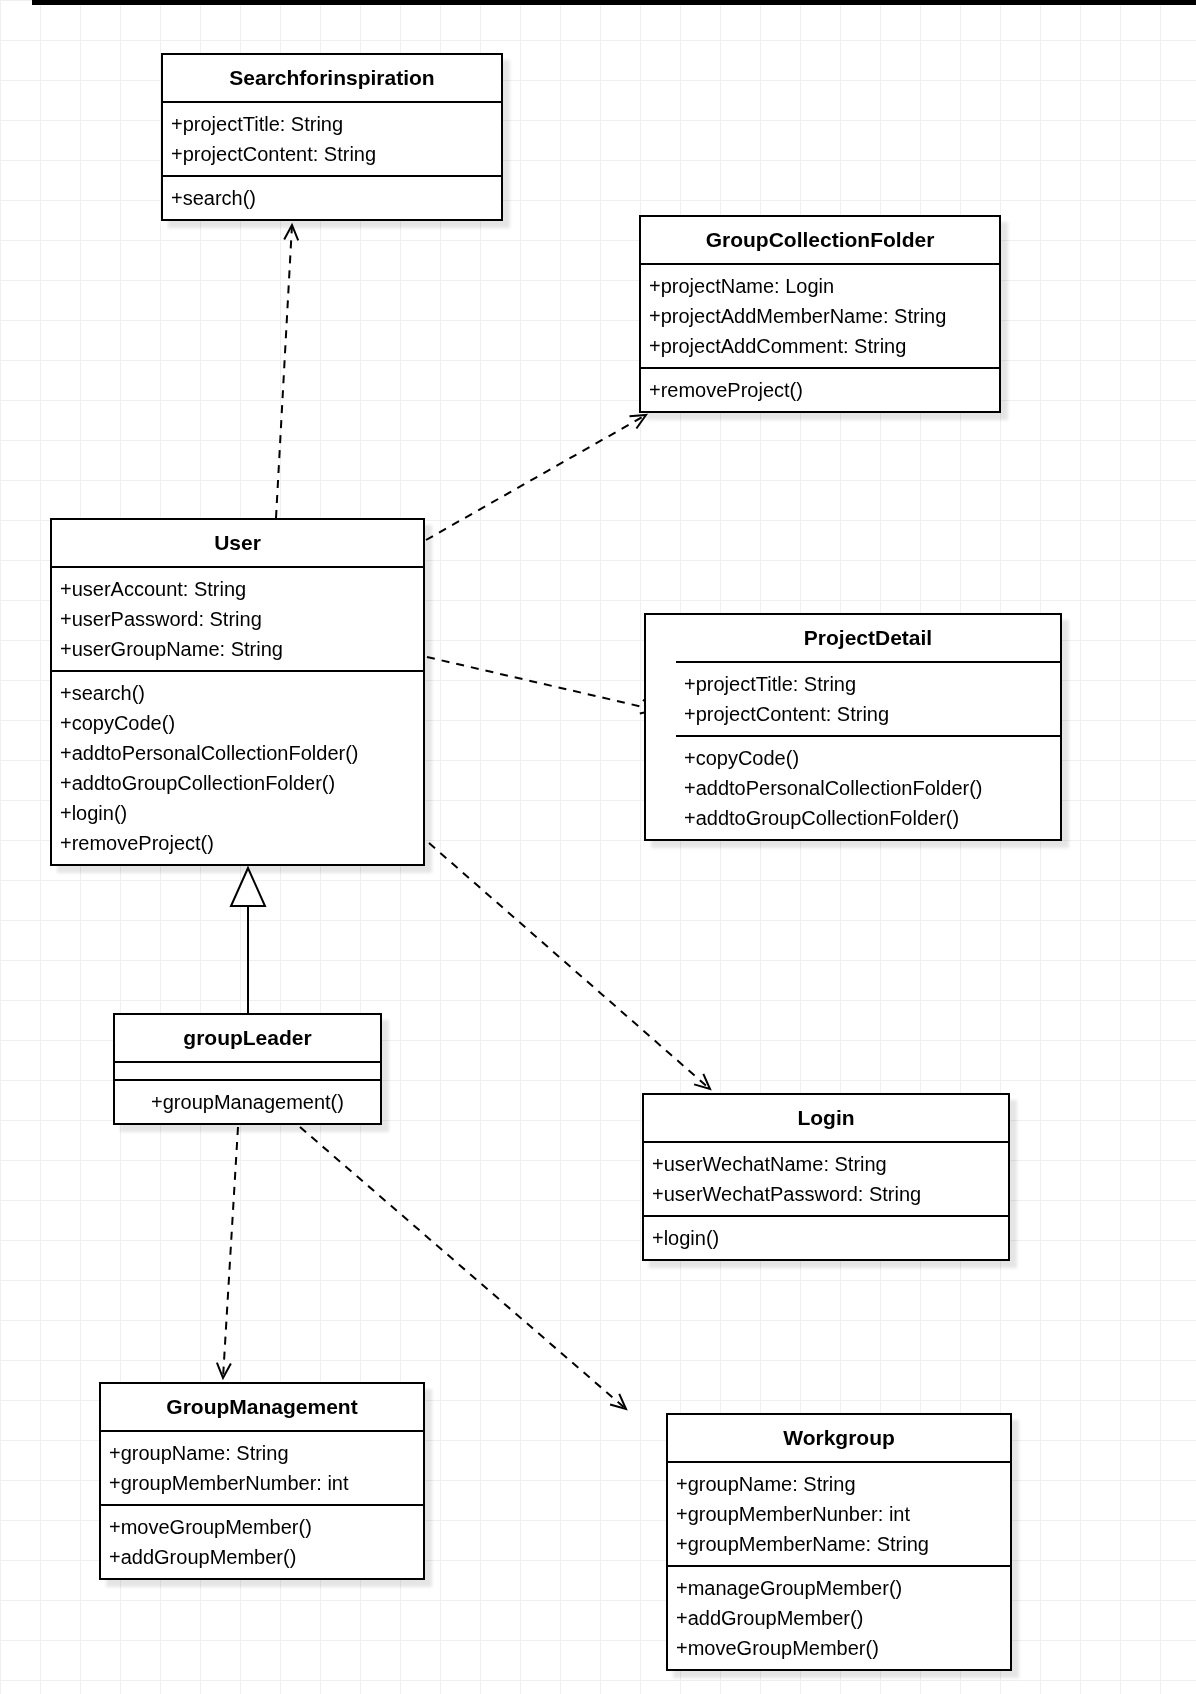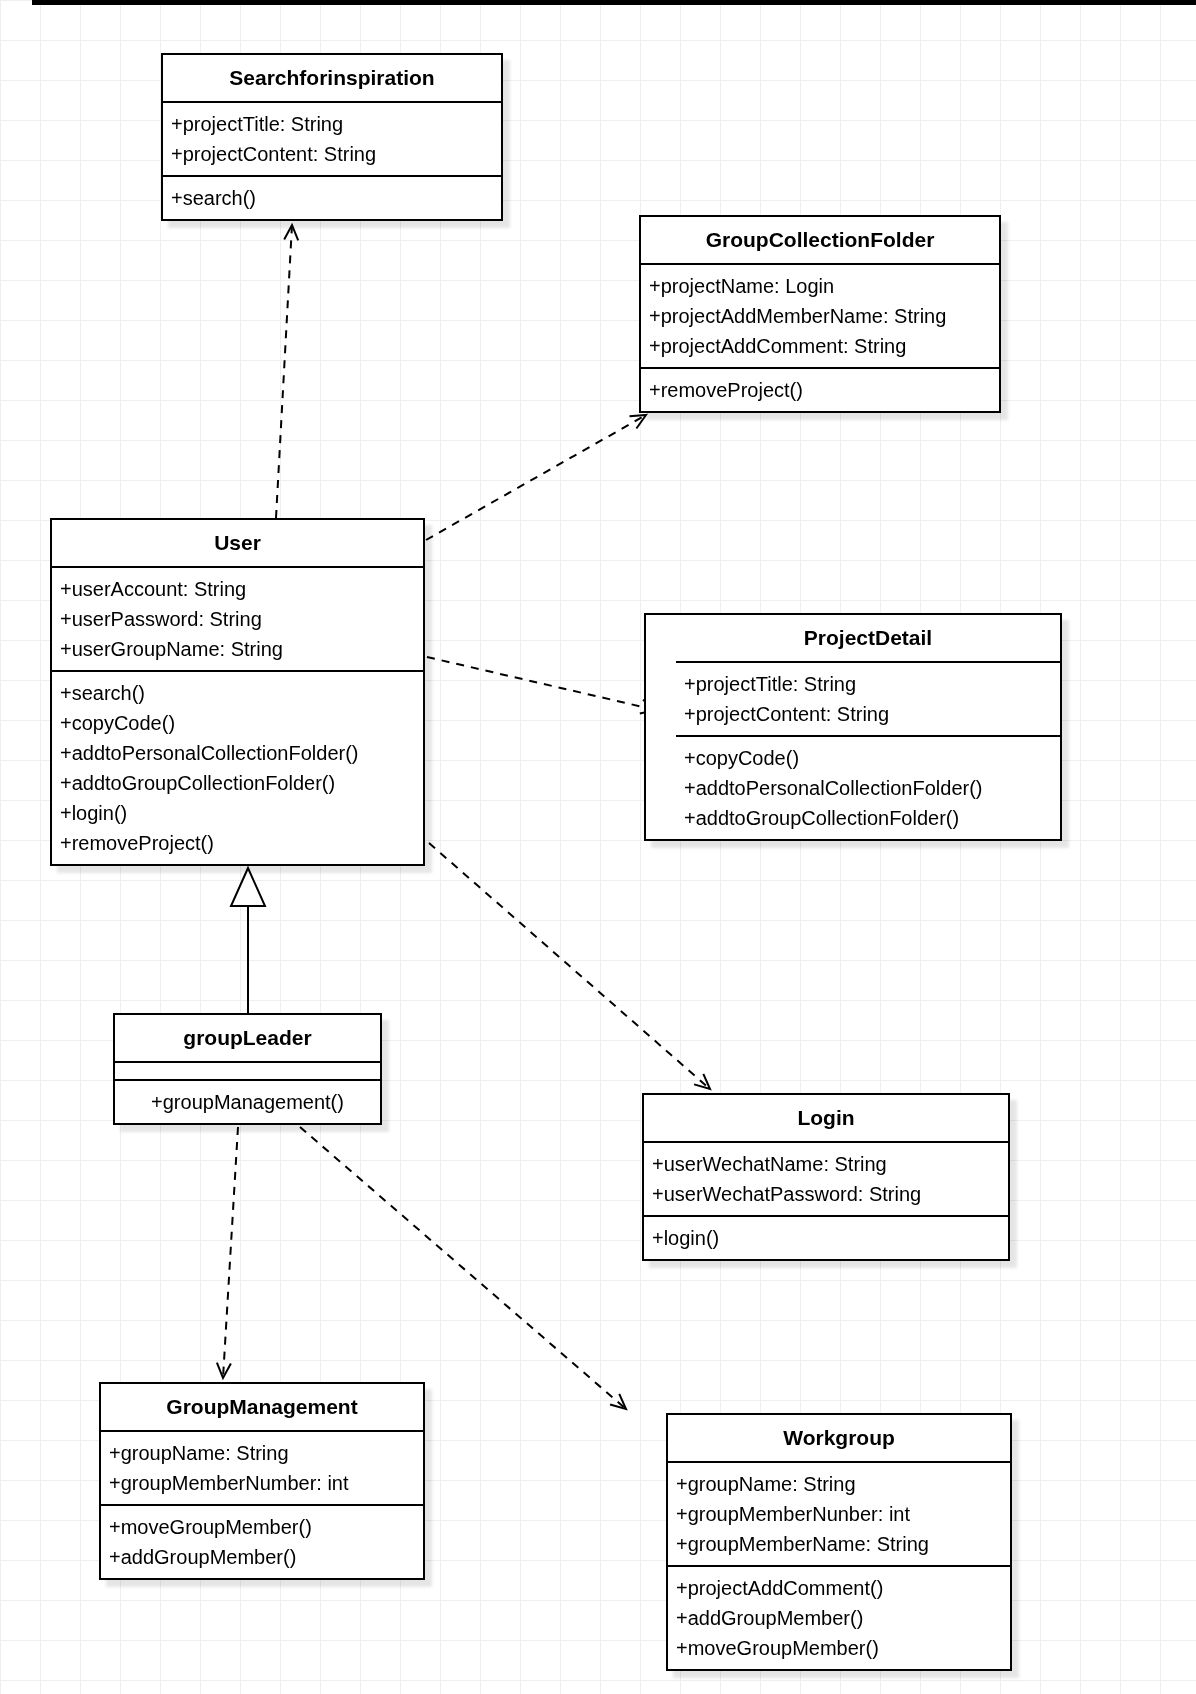--- a/index.html
+++ b/index.html
@@ -186,19 +186,19 @@
   </div>
 
   <div class="uml-class" style="left:632px; top:1413px; width:346px;margin-left:34px;">
     <div class="uml-title">Workgroup</div>
     <div class="uml-section">
       <div class="uml-line">+groupName: String</div>
       <div class="uml-line">+groupMemberNunber: int</div>
       <div class="uml-line">+groupMemberName: String</div>
     </div>
     <div class="uml-section">
-      <div class="uml-line">+projectAddComment()</div>
+      <div class="uml-line">+manageGroupMember()</div>
       <div class="uml-line">+addGroupMember()</div>
       <div class="uml-line">+moveGroupMember()</div>
     </div>
   </div>
 
 </div>
 
 </body></html>

